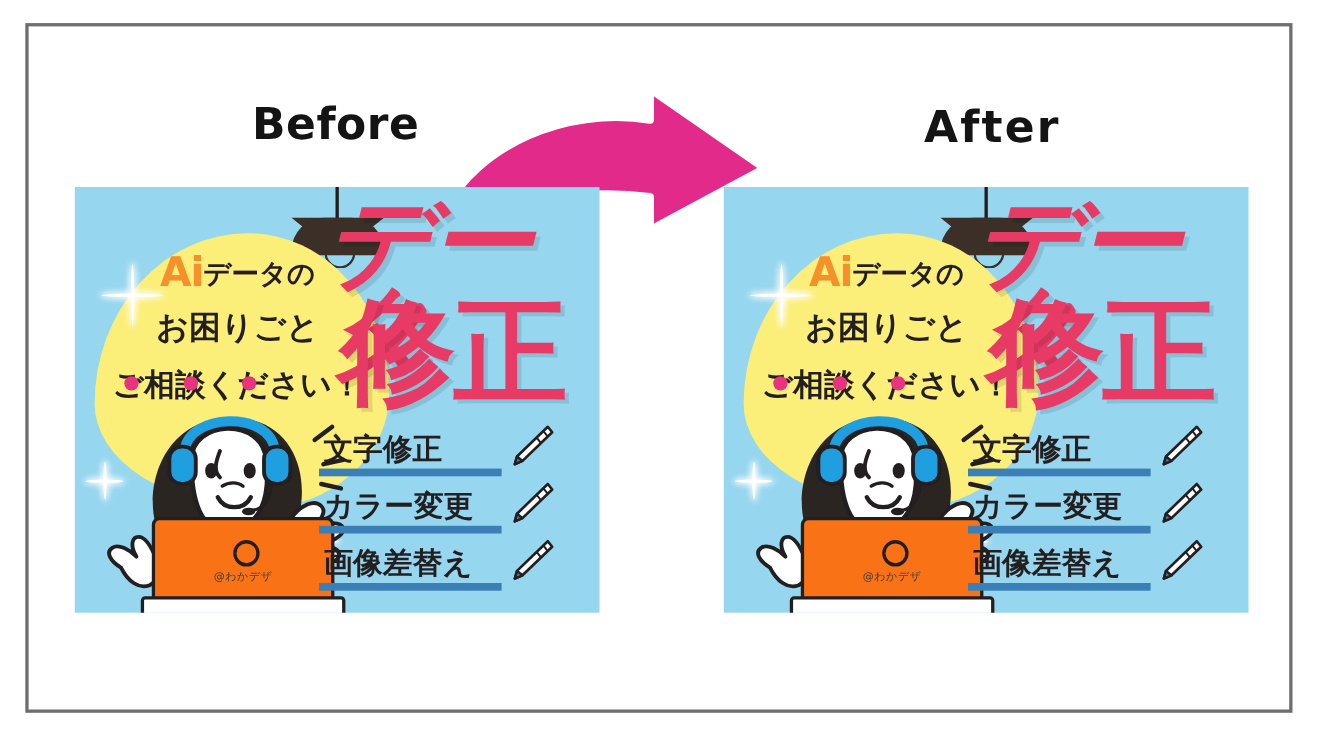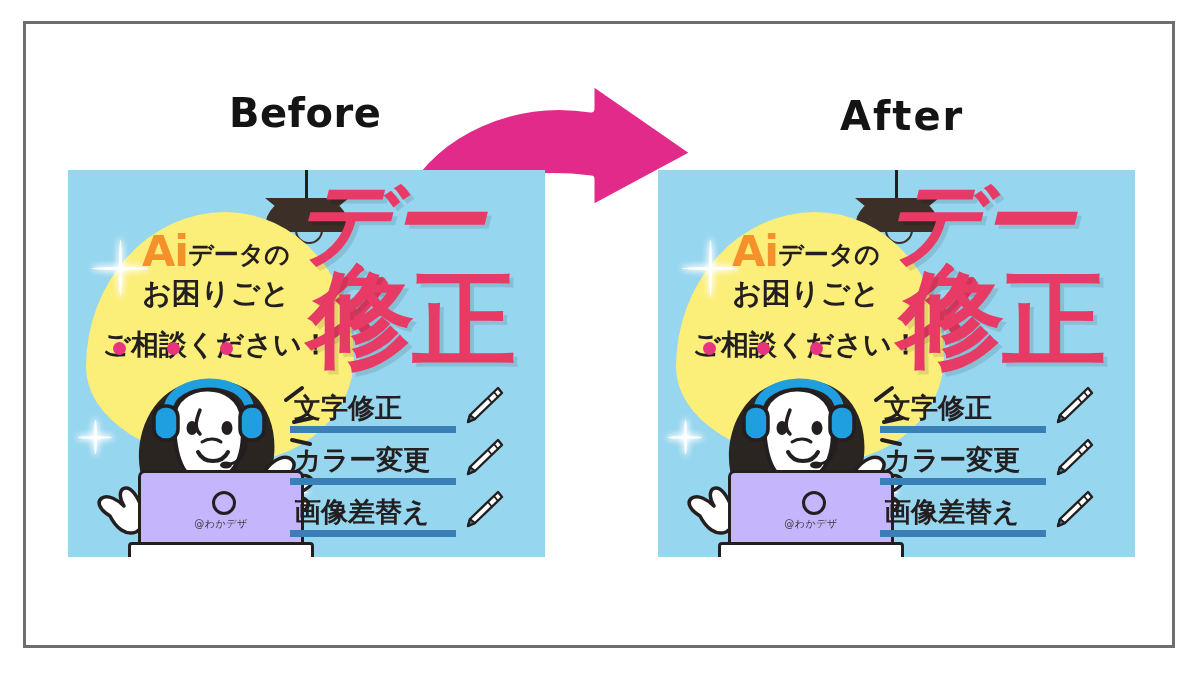--- a/index.html
+++ b/index.html
@@ -48,23 +48,23 @@
   .spark b,.spark i{position:absolute;left:50%;top:50%;background:#ffffff;display:block;}
   .spark b{width:3px;height:100%;margin-left:-1.5px;margin-top:-50%;
            border-radius:50%;box-shadow:0 0 6px 2px rgba(255,255,255,.95);}
   .spark i{height:3px;width:100%;margin-top:-1.5px;margin-left:-50%;
            border-radius:50%;box-shadow:0 0 6px 2px rgba(255,255,255,.95);}
 
   
   .headline{position:absolute;left:24px;top:58px;width:248px;text-align:center;
             color:#231f20;font-weight:bold;line-height:1.08;}
   .hl1{font-size:30px;white-space:nowrap;}
-  .hl1 .ai{color:#f5902a;font-size:43px;letter-spacing:-1px;vertical-align:-3px;}
+  .hl1 .ai{color:#f5902a;font-size:37px;letter-spacing:-1px;vertical-align:-3px;}
   .hl1 .sm{font-size:25px;font-family:Liberation Serif, serif;}
-  .hl2{font-size:29px;margin-top:4px;white-space:nowrap;}
+  .hl2{font-size:29px;margin-top:16px;white-space:nowrap;font-family:Liberation Mono, monospace;}
   .hl3{font-size:28px;margin-top:20px;white-space:nowrap;}
 
   .dots{position:absolute;left:45px;top:172px;width:120px;display:flex;
         justify-content:space-between;}
   .dots span{width:13px;height:13px;border-radius:50%;background:#e8337f;display:block;}
 
   
   .bigtitle{position:absolute;color:#e73b65;font-weight:bold;line-height:.86;
             letter-spacing:-2px;text-shadow:4px 4px 0 rgba(0,0,0,.10);}
   .bt1{left:228px;top:12px;font-size:94px;font-style:italic;}
@@ -76,21 +76,21 @@
   .list-label{position:absolute;left:4px;top:0;font-size:27px;font-weight:bold;
               color:#231f20;white-space:nowrap;text-align:right;}
   .list-rule{position:absolute;left:0;top:36px;width:166px;height:7px;background:#3a7fb5;}
   .pen{position:absolute;left:168px;top:-4px;width:46px;height:46px;}
 
   
   .person{position:absolute;left:28px;top:168px;width:230px;height:220px;}
 
   
   .laptop{position:absolute;left:60px;top:300px;width:180px;height:92px;}
-  .laptop-lid{position:absolute;left:10px;top:0;width:160px;height:74px;background:#c4b5fd;
+  .laptop-lid{position:absolute;left:10px;top:0;width:160px;height:74px;background:#f97316;
               border:3.5px solid #231f20;border-radius:7px;}
   .laptop-cam{position:absolute;left:50%;top:18px;margin-left:-9px;width:18px;height:18px;
               border:3px solid #231f20;border-radius:50%;}
   .laptop-mark{position:absolute;left:0;top:44px;width:100%;text-align:center;
                font-size:10px;color:#3b3b3b;letter-spacing:.5px;}
   .laptop-base{position:absolute;left:0;top:72px;width:180px;height:16px;background:#ffffff;
                border:3.5px solid #231f20;border-radius:4px;}
 </style>
 </head>
 <body>

